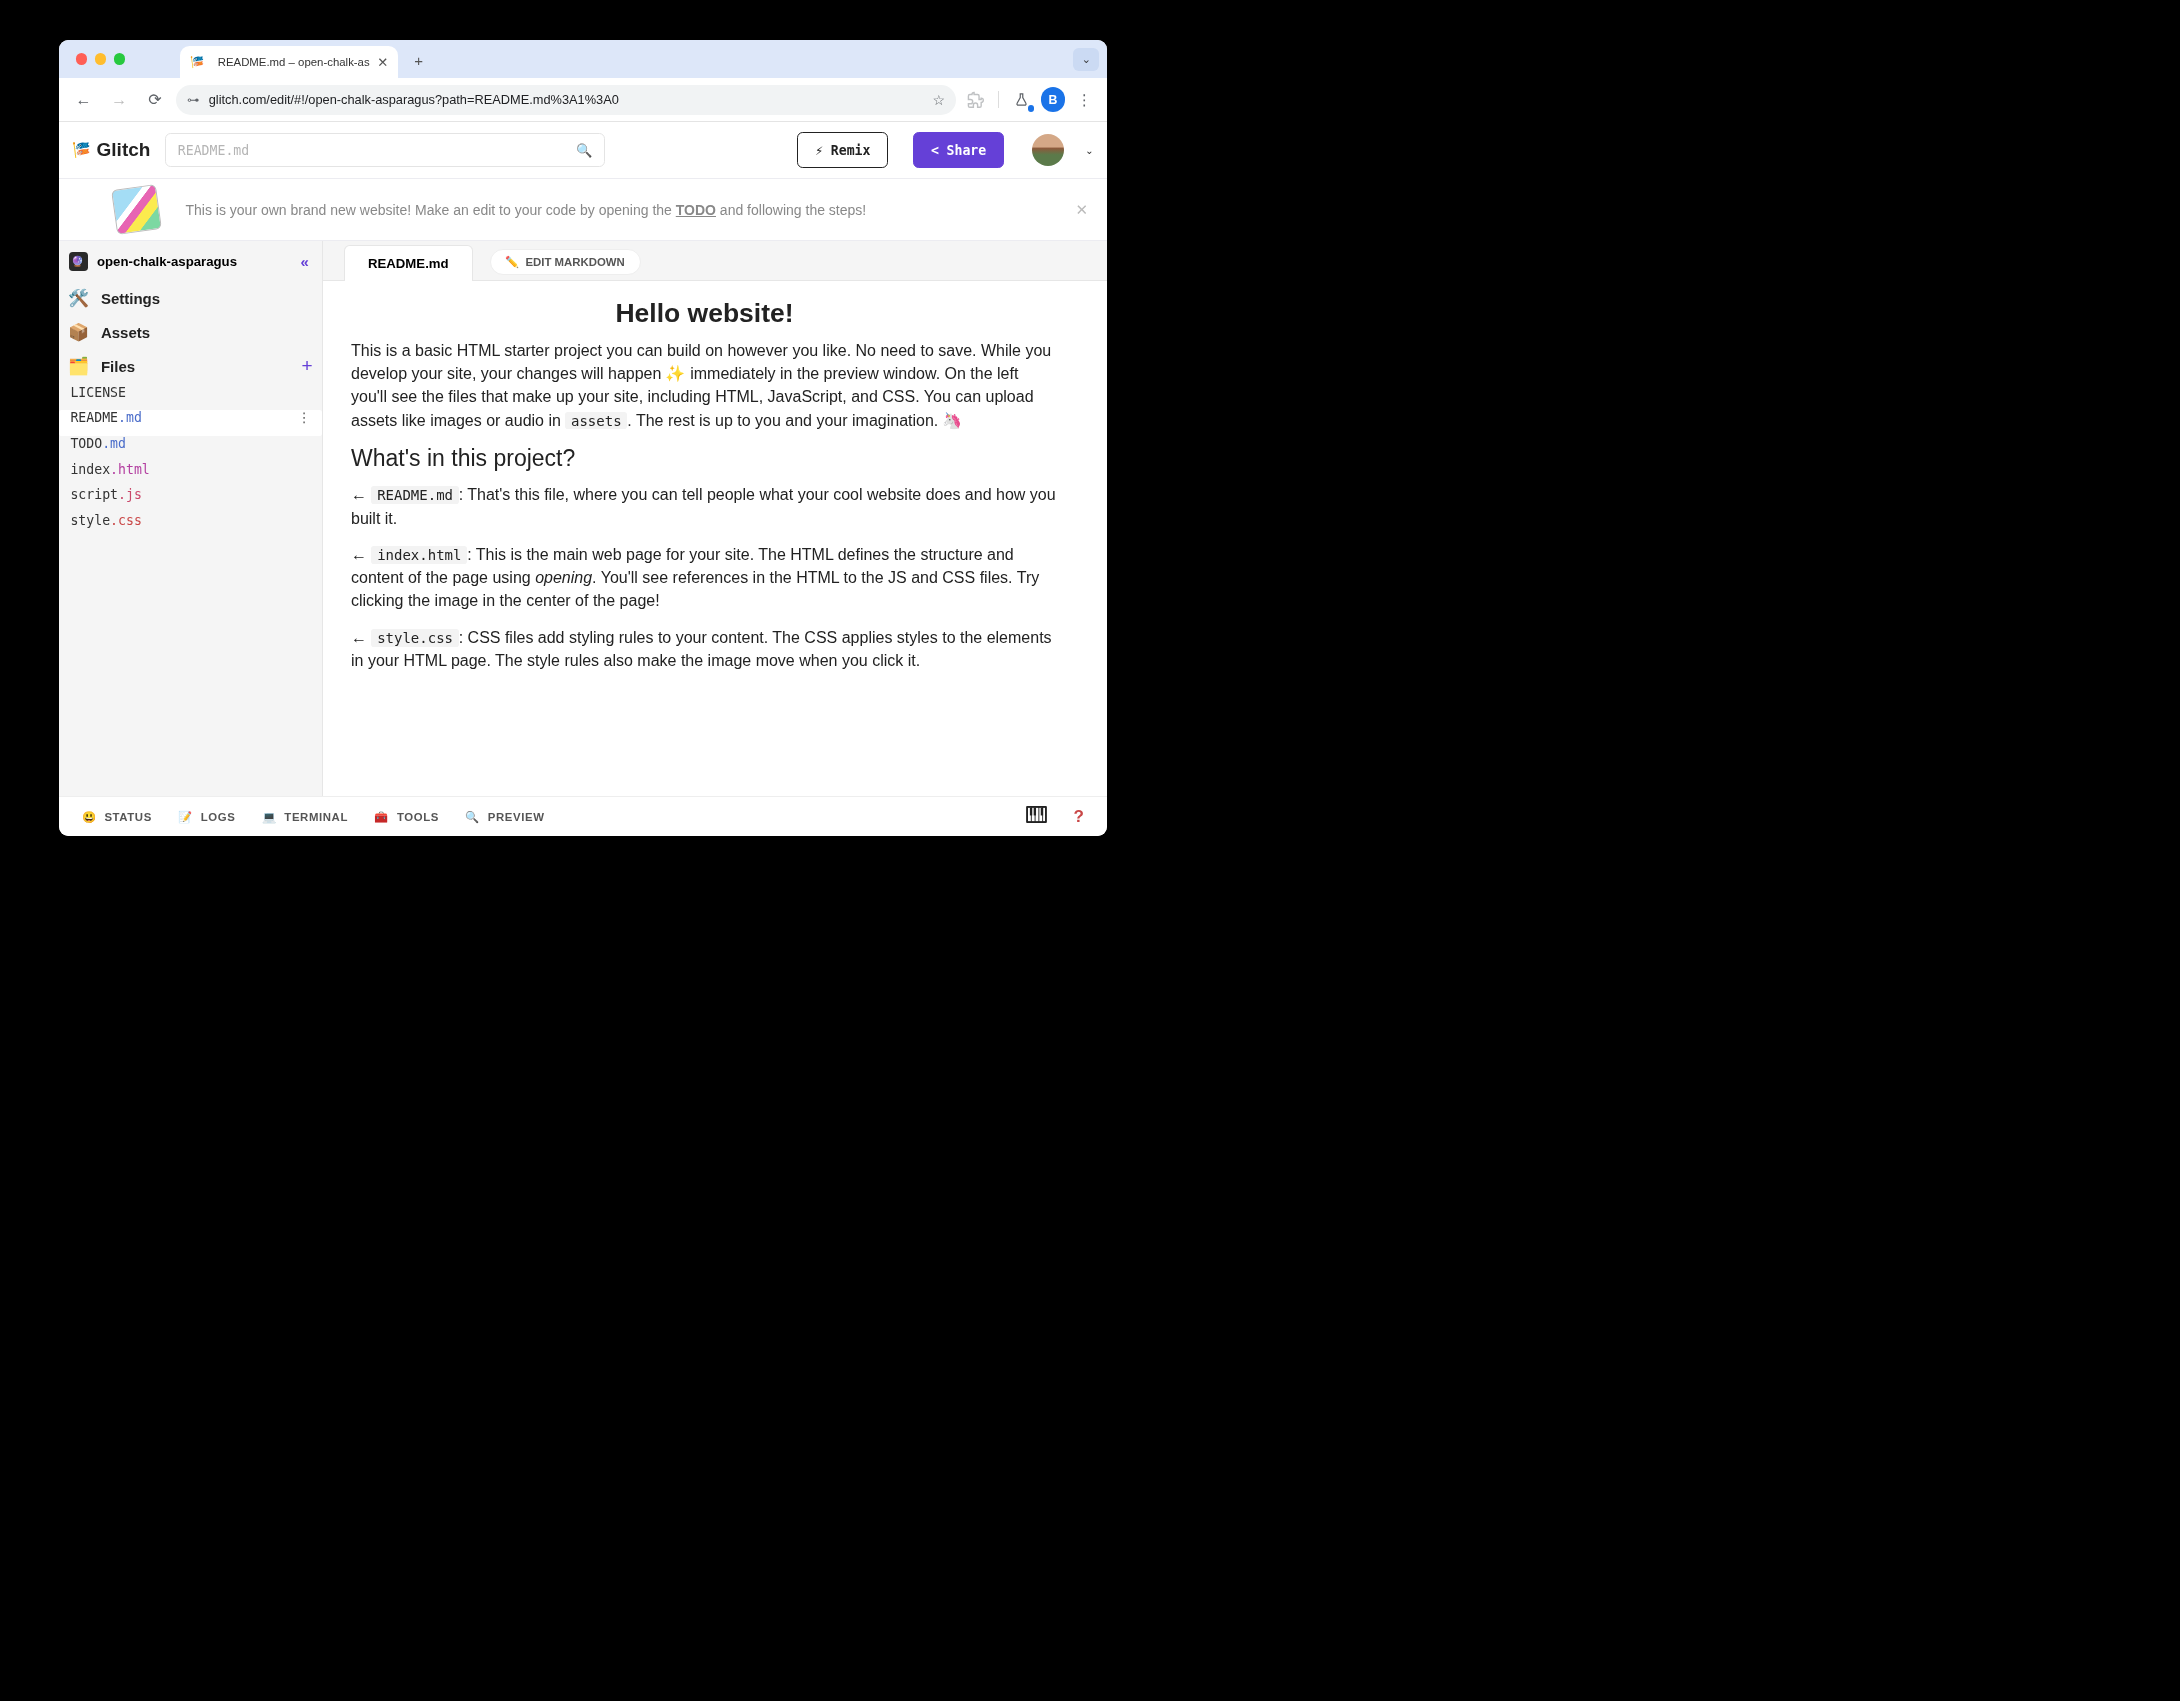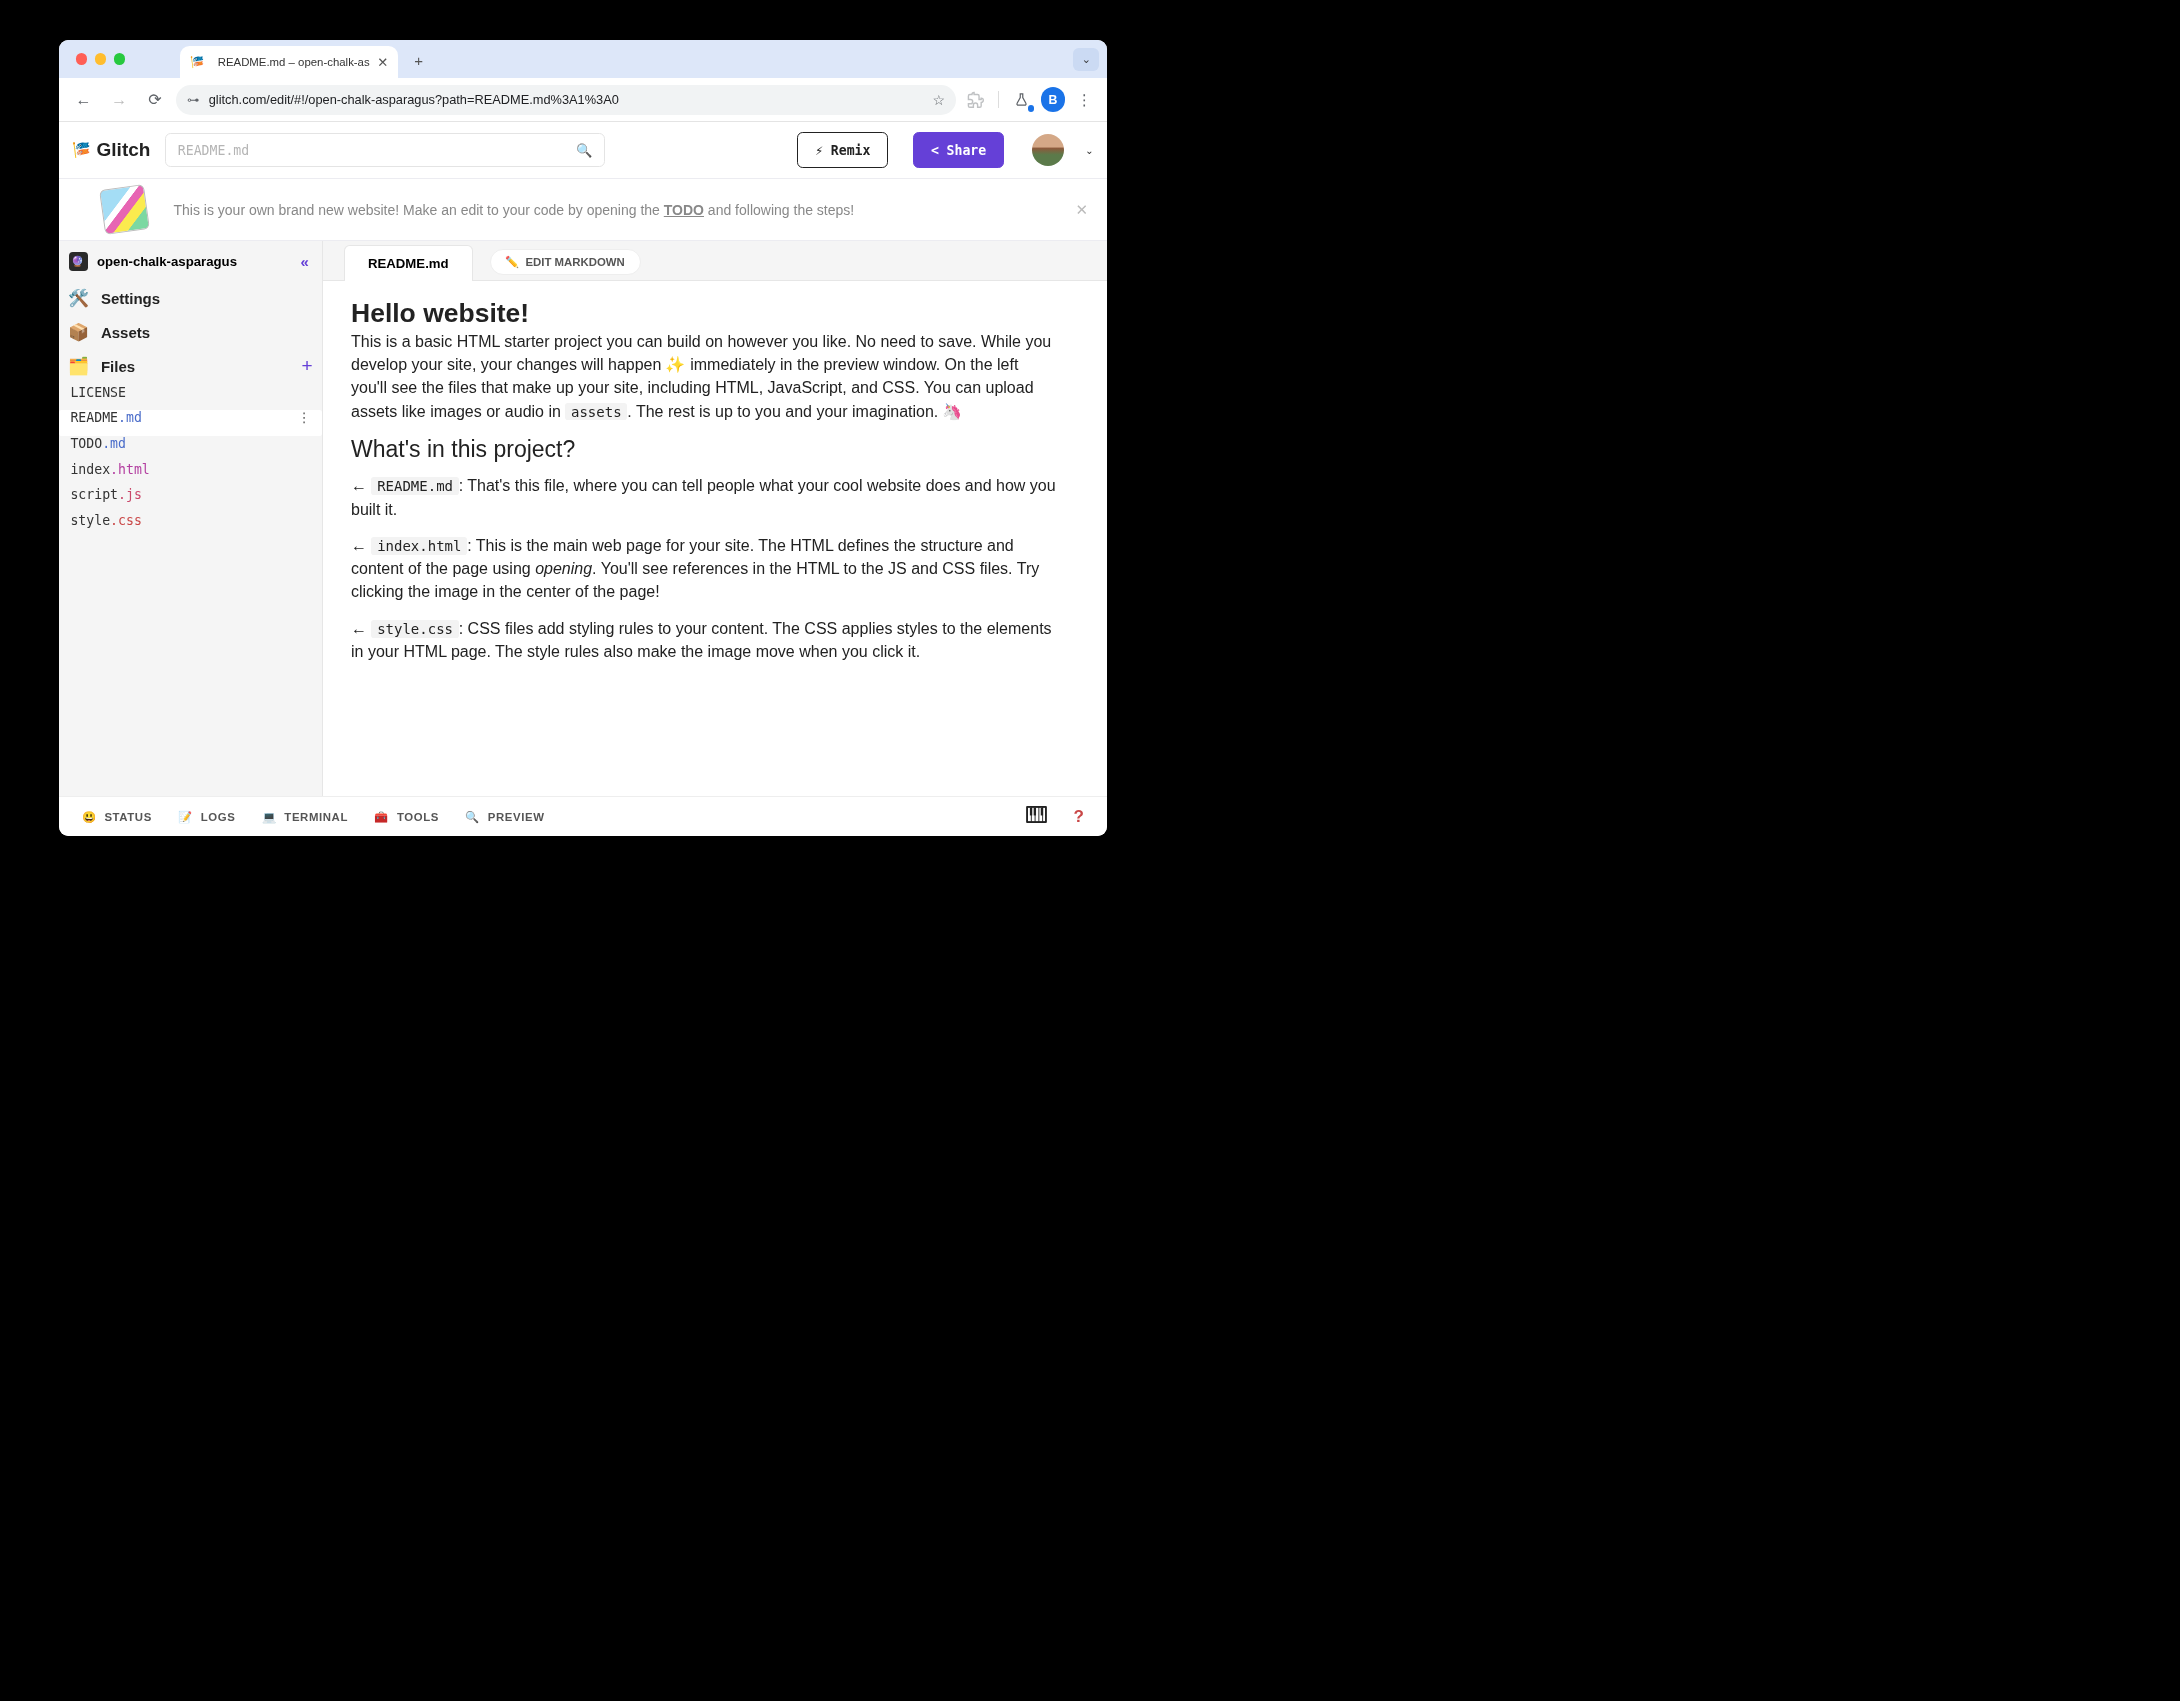--- a/index.html
+++ b/index.html
@@ -130,21 +130,21 @@
     .remix-btn { border: 1.9px solid #222; background:#fff; color:#222;}
     .share-btn { background:#6540d7; color:#fff; border:1.9px solid #6540d7;}
     .avatar { width:32px; height:32px; border-radius:50%; background: linear-gradient(#d4a887 40%, #8b5a3c 45%, #5b7a4a 65%); margin-left:13.2px;}
     .avatar-chevron { margin-left:5.7px; color:#333; font-size:10.4px;}
 
     
     .info-banner {
       min-height: 62px;
       border-bottom: 0.9px solid #ececf1;
       display:flex; align-items:center;
-      padding: 0 15px;
+      padding: 0 27px;
       gap: 26.5px;
       color: #888;
       font-size: 14px;
       position:relative;
     }
     .banner-icon {
       width: 45px; height: 45px;
       border:0.9px solid #bbb;
       border-radius:5.7px;
       transform: rotate(-8deg);
@@ -194,21 +194,21 @@
       position:relative; top:0.9px;
     }
     .edit-markdown-pill {
       background:#fff; height:26.5px; padding:0 15px; display:flex; align-items:center;
       font-size:11.4px; font-weight:600; color:#555; border-radius:15px; margin-bottom:4.7px; gap:5.7px;
       border:0.9px solid #eee;
     }
     .content {
       flex:1; overflow-y:auto; padding: 17px 49px 19px 28px; color:#222;
     }
-    .content h1 { font-size:26.5px; font-weight:800; margin-bottom:1px;}
+    .content h1 { font-size:26.5px; font-weight:800; margin-bottom:10px;text-align:center;}
     .content p { font-size:16px; line-height:1.45; margin-bottom:13.2px;}
     .content em { font-style:italic; }
     .content h2 { font-size:23px; font-weight:400; margin:13.2px 0 11.4px;}
     .content code { font-family: ui-monospace, 'SF Mono', Menlo, monospace; background:#f3f3f3; padding:0.9px 5.7px; border-radius:2.8px; font-size:14px;}
     .last-updated { font-style:italic; margin-bottom:17px; font-size:16px;}
 
     
     .footer {
       height: 40px;
       border-top: 0.9px solid #eee;

